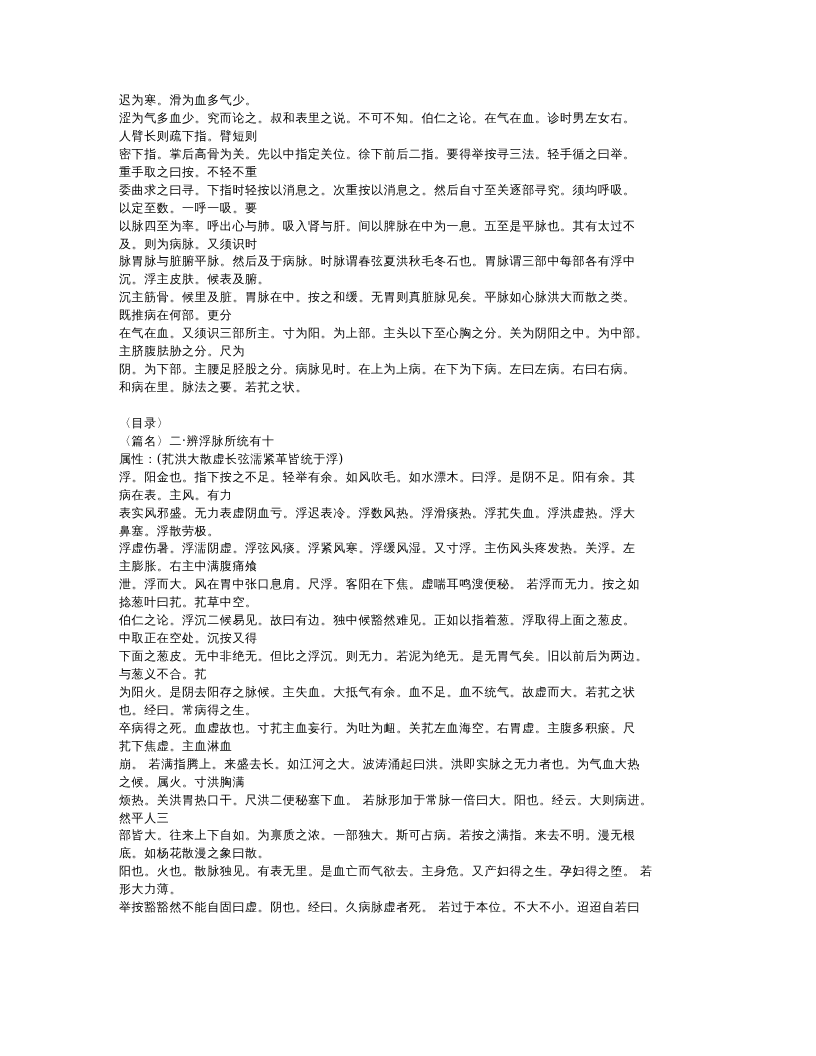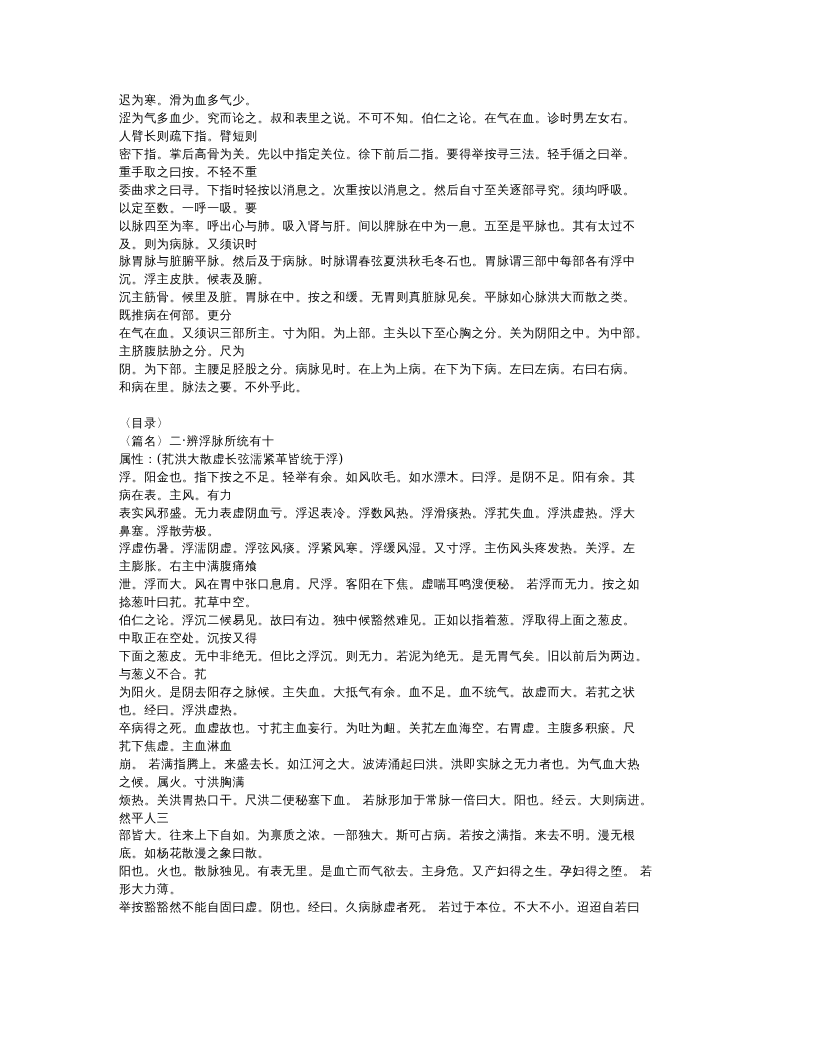--- a/index.html
+++ b/index.html
@@ -32,21 +32,21 @@
     <span class="line">以定至数。一呼一吸。要</span>
     <span class="line">以脉四至为率。呼出心与肺。吸入肾与肝。间以脾脉在中为一息。五至是平脉也。其有太过不</span>
     <span class="line">及。则为病脉。又须识时</span>
     <span class="line">脉胃脉与脏腑平脉。然后及于病脉。时脉谓春弦夏洪秋毛冬石也。胃脉谓三部中每部各有浮中</span>
     <span class="line">沉。浮主皮肤。候表及腑。</span>
     <span class="line">沉主筋骨。候里及脏。胃脉在中。按之和缓。无胃则真脏脉见矣。平脉如心脉洪大而散之类。</span>
     <span class="line">既推病在何部。更分</span>
     <span class="line">在气在血。又须识三部所主。寸为阳。为上部。主头以下至心胸之分。关为阴阳之中。为中部。</span>
     <span class="line">主脐腹胠胁之分。尺为</span>
     <span class="line">阴。为下部。主腰足胫股之分。病脉见时。在上为上病。在下为下病。左曰左病。右曰右病。</span>
-    <span class="line">和病在里。脉法之要。不外乎此。</span>
+    <span class="line">和病在里。脉法之要。若芤之状。</span>
   </div>
 
   <span class="blank"></span>
 
   <span class="line">〈目录〉</span>
   <span class="line">〈篇名〉二·辨浮脉所统有十</span>
   <span class="line">属性：(芤洪大散虚长弦濡紧革皆统于浮)</span>
 
   <div>
     <span class="line">浮。阳金也。指下按之不足。轻举有余。如风吹毛。如水漂木。曰浮。是阴不足。阳有余。其</span>
@@ -55,21 +55,21 @@
     <span class="line">鼻塞。浮散劳极。</span>
     <span class="line">浮虚伤暑。浮濡阴虚。浮弦风痰。浮紧风寒。浮缓风湿。又寸浮。主伤风头疼发热。关浮。左</span>
     <span class="line">主膨胀。右主中满腹痛飧</span>
     <span class="line">泄。浮而大。风在胃中张口息肩。尺浮。客阳在下焦。虚喘耳鸣溲便秘。  若浮而无力。按之如</span>
     <span class="line">捻葱叶曰芤。芤草中空。</span>
     <span class="line">伯仁之论。浮沉二候易见。故曰有边。独中候豁然难见。正如以指着葱。浮取得上面之葱皮。</span>
     <span class="line">中取正在空处。沉按又得</span>
     <span class="line">下面之葱皮。无中非绝无。但比之浮沉。则无力。若泥为绝无。是无胃气矣。旧以前后为两边。</span>
     <span class="line">与葱义不合。芤</span>
     <span class="line">为阳火。是阴去阳存之脉候。主失血。大抵气有余。血不足。血不统气。故虚而大。若芤之状</span>
-    <span class="line">也。经曰。浮洪虚热。</span>
+    <span class="line">也。经曰。常病得之生。</span>
     <span class="line">卒病得之死。血虚故也。寸芤主血妄行。为吐为衄。关芤左血海空。右胃虚。主腹多积瘀。尺</span>
     <span class="line">芤下焦虚。主血淋血</span>
     <span class="line">崩。  若满指腾上。来盛去长。如江河之大。波涛涌起曰洪。洪即实脉之无力者也。为气血大热</span>
     <span class="line">之候。属火。寸洪胸满</span>
     <span class="line">烦热。关洪胃热口干。尺洪二便秘塞下血。  若脉形加于常脉一倍曰大。阳也。经云。大则病进。</span>
     <span class="line">然平人三</span>
     <span class="line">部皆大。往来上下自如。为禀质之浓。一部独大。斯可占病。若按之满指。来去不明。漫无根</span>
     <span class="line">底。如杨花散漫之象曰散。</span>
     <span class="line">阳也。火也。散脉独见。有表无里。是血亡而气欲去。主身危。又产妇得之生。孕妇得之堕。  若</span>
     <span class="line">形大力薄。</span>

